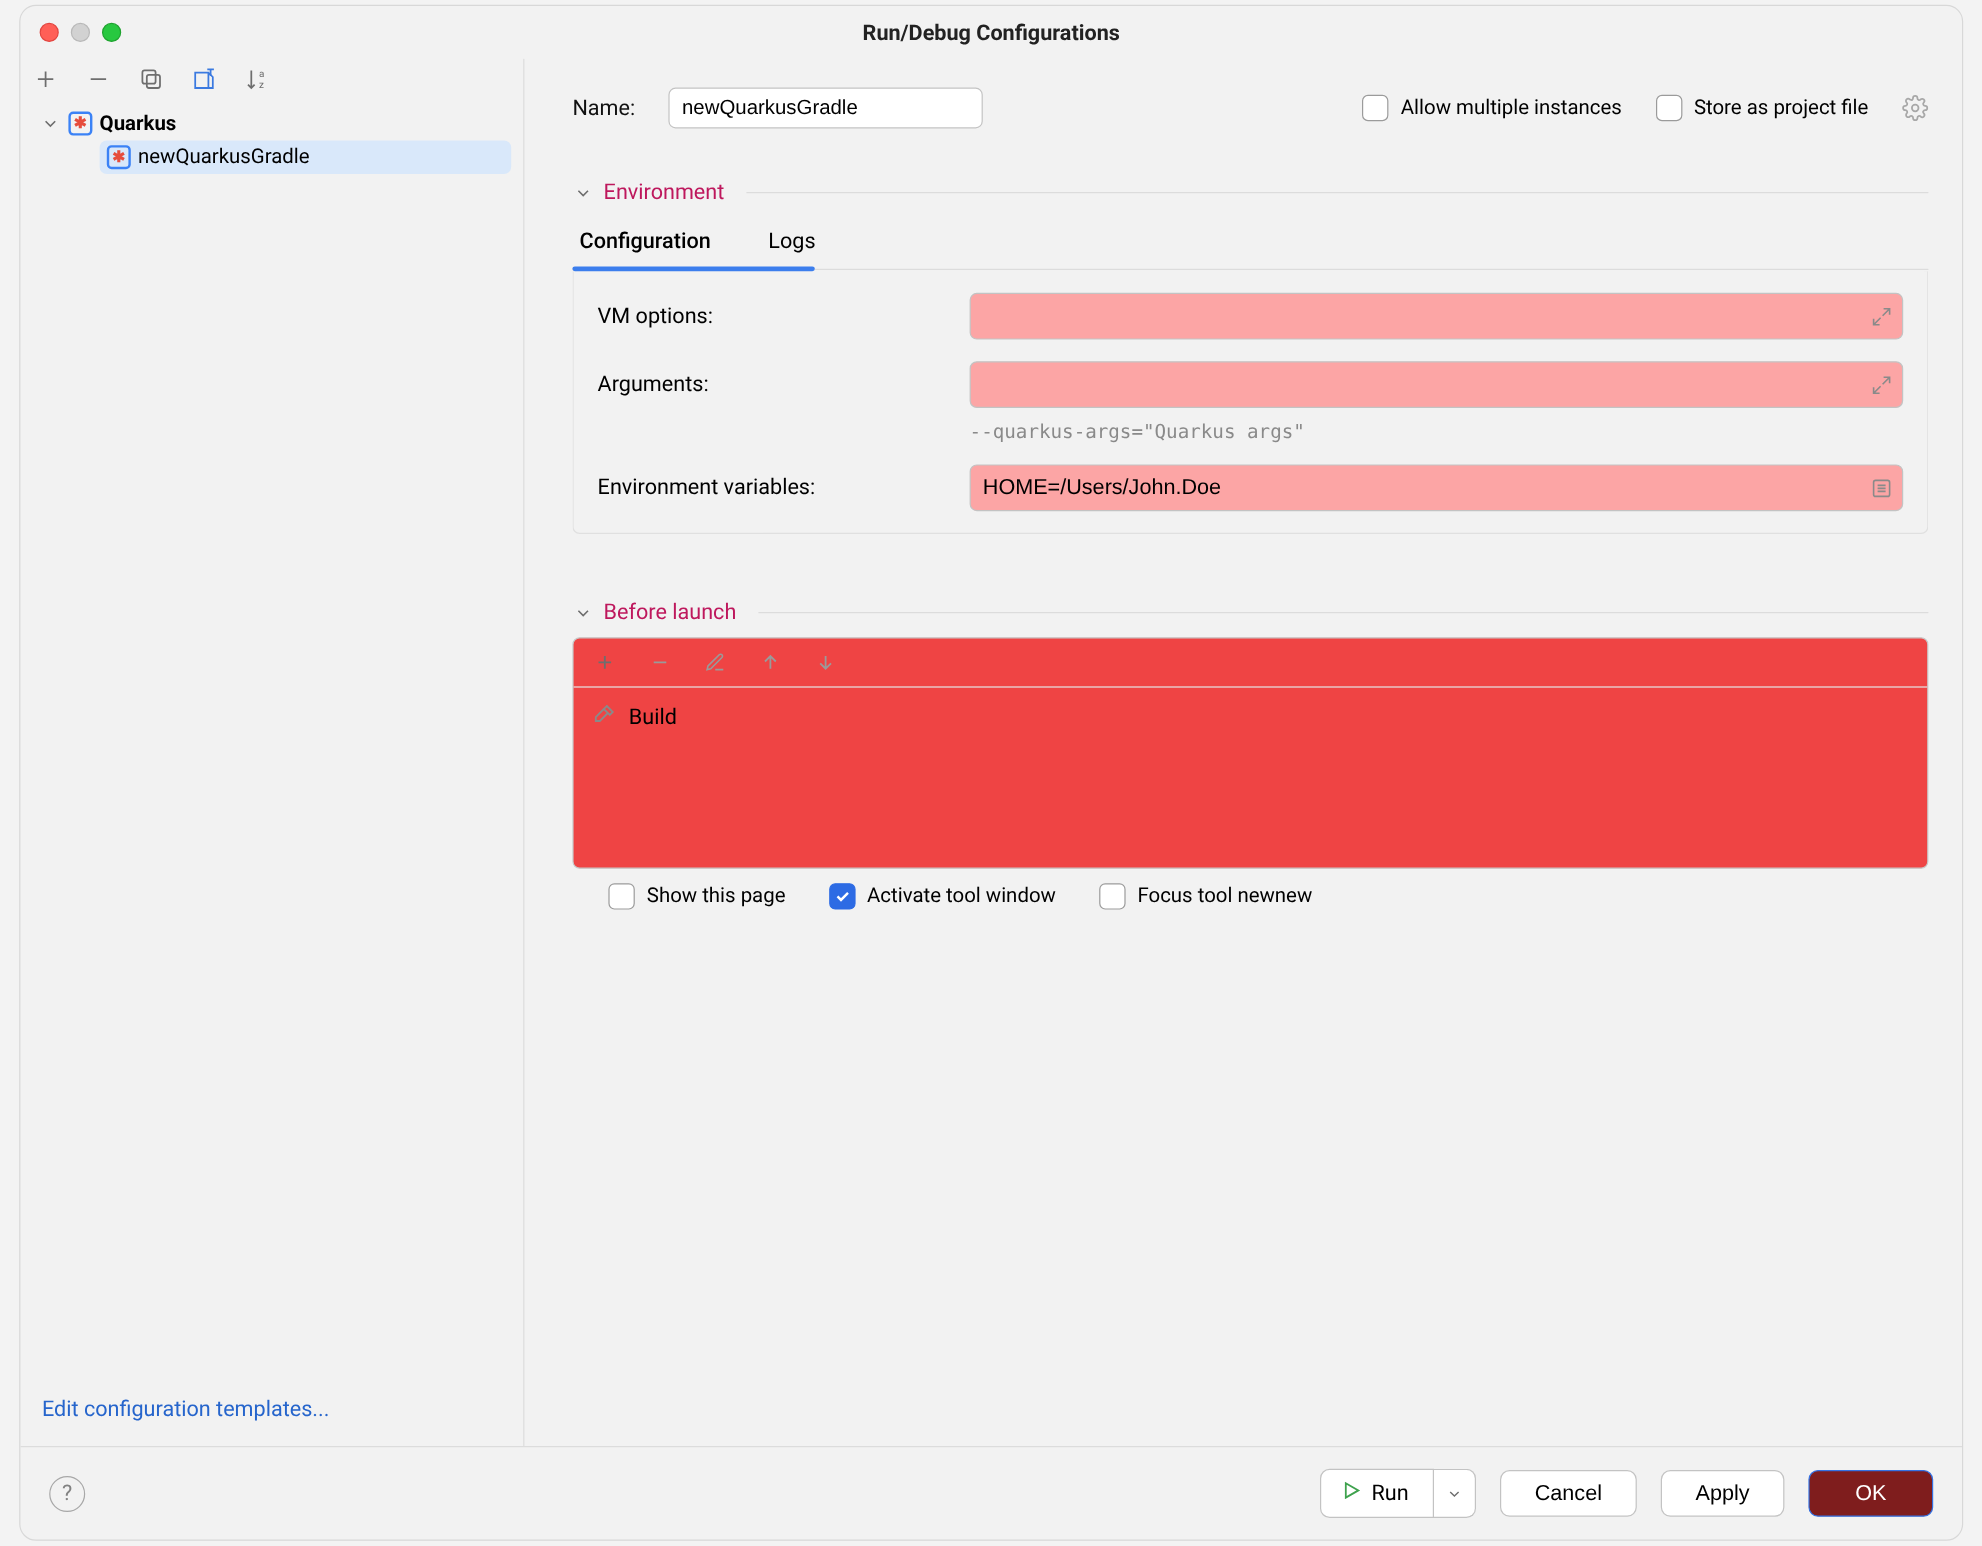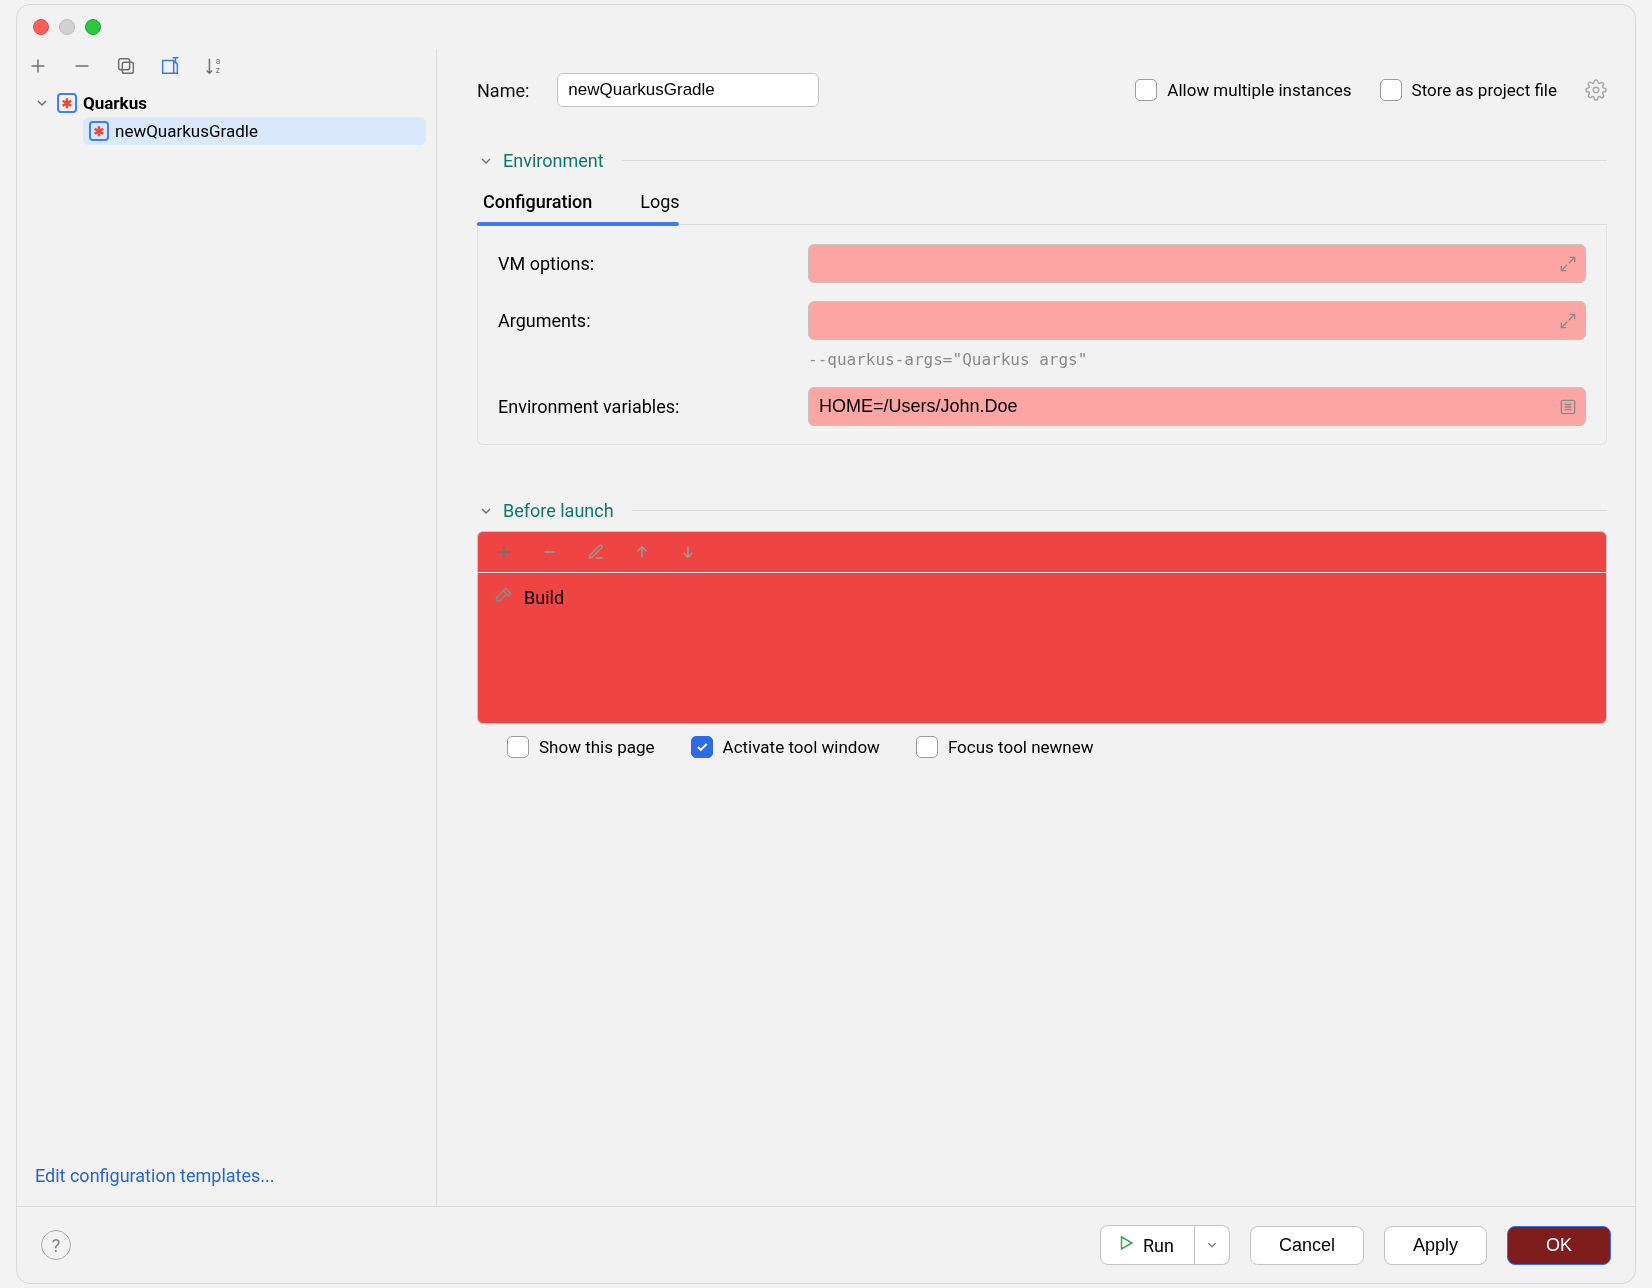--- a/index.html
+++ b/index.html
@@ -71,21 +71,21 @@
   .cb-box.checked { background:#2d6be4; border-color:#2d6be4; }
   .cb-box.checked svg { stroke:#fff; }
   .gear-btn { width:22px; height:22px; color:#a8a8a8; }
   .select-field {
     flex:1; display:flex; align-items:center; justify-content:space-between;
     border:1px solid #c3c3c3; border-radius:6px; padding:6px 12px; background:#fff; font-size:17px;
   }
   .select-field .left { display:flex; align-items:center; gap:8px; }
   .folder-icon { color:#3b7ae0; }
   .section { margin-top: 14px; }
-  .section-header { display:flex; align-items:center; gap:8px; color:#0f766e; font-size:18px; margin-bottom:10px;}
+  .section-header { display:flex; align-items:center; gap:8px; color:#be185d; font-size:18px; margin-bottom:10px;}
   .section-header .sh-line { flex:1; height:1px; background:#dcdcdc; margin-left:10px; }
   .tabs { display:flex; gap:36px; border-bottom:1px solid #dcdcdc; margin-top:6px; }
   .tab { padding: 10px 6px 12px; font-size:18px; cursor:pointer; }
   .tab.active { color:#000; font-weight:500; }
   .tab-underline-row { display:flex; }
   .tab-underline { height:4px; background:#3c7eed; border-radius:2px; width:202px; margin-top:-3px; }
   .form-panel { border:1px solid #e0e0e0; border-radius:6px; padding: 18px 20px; background:#f2f2f2; display:flex; flex-direction:column; gap:18px; }
   .form-row { display:flex; align-items:center; gap: 20px; }
   .form-label-col { width: 290px; font-size:18px; }
   .form-input-col { flex:1; position:relative; }
@@ -118,20 +118,21 @@
 <body>
 
 <div class="window">
 
   <div class="titlebar">
     <div class="traffic-lights">
       <div class="tl red"></div>
       <div class="tl yellow"></div>
       <div class="tl green"></div>
     </div>
+    <div class="titlebar-title">Run/Debug Configurations</div>
   </div>
 
   <div class="content">
 
     <div class="sidebar">
       <div class="toolbar">
         <span class="toolbar-icon">
           <svg viewBox="0 0 24 24" fill="none" stroke="currentColor">
               <path d="M12 5v14M5 12h14"></path>
             </svg>

